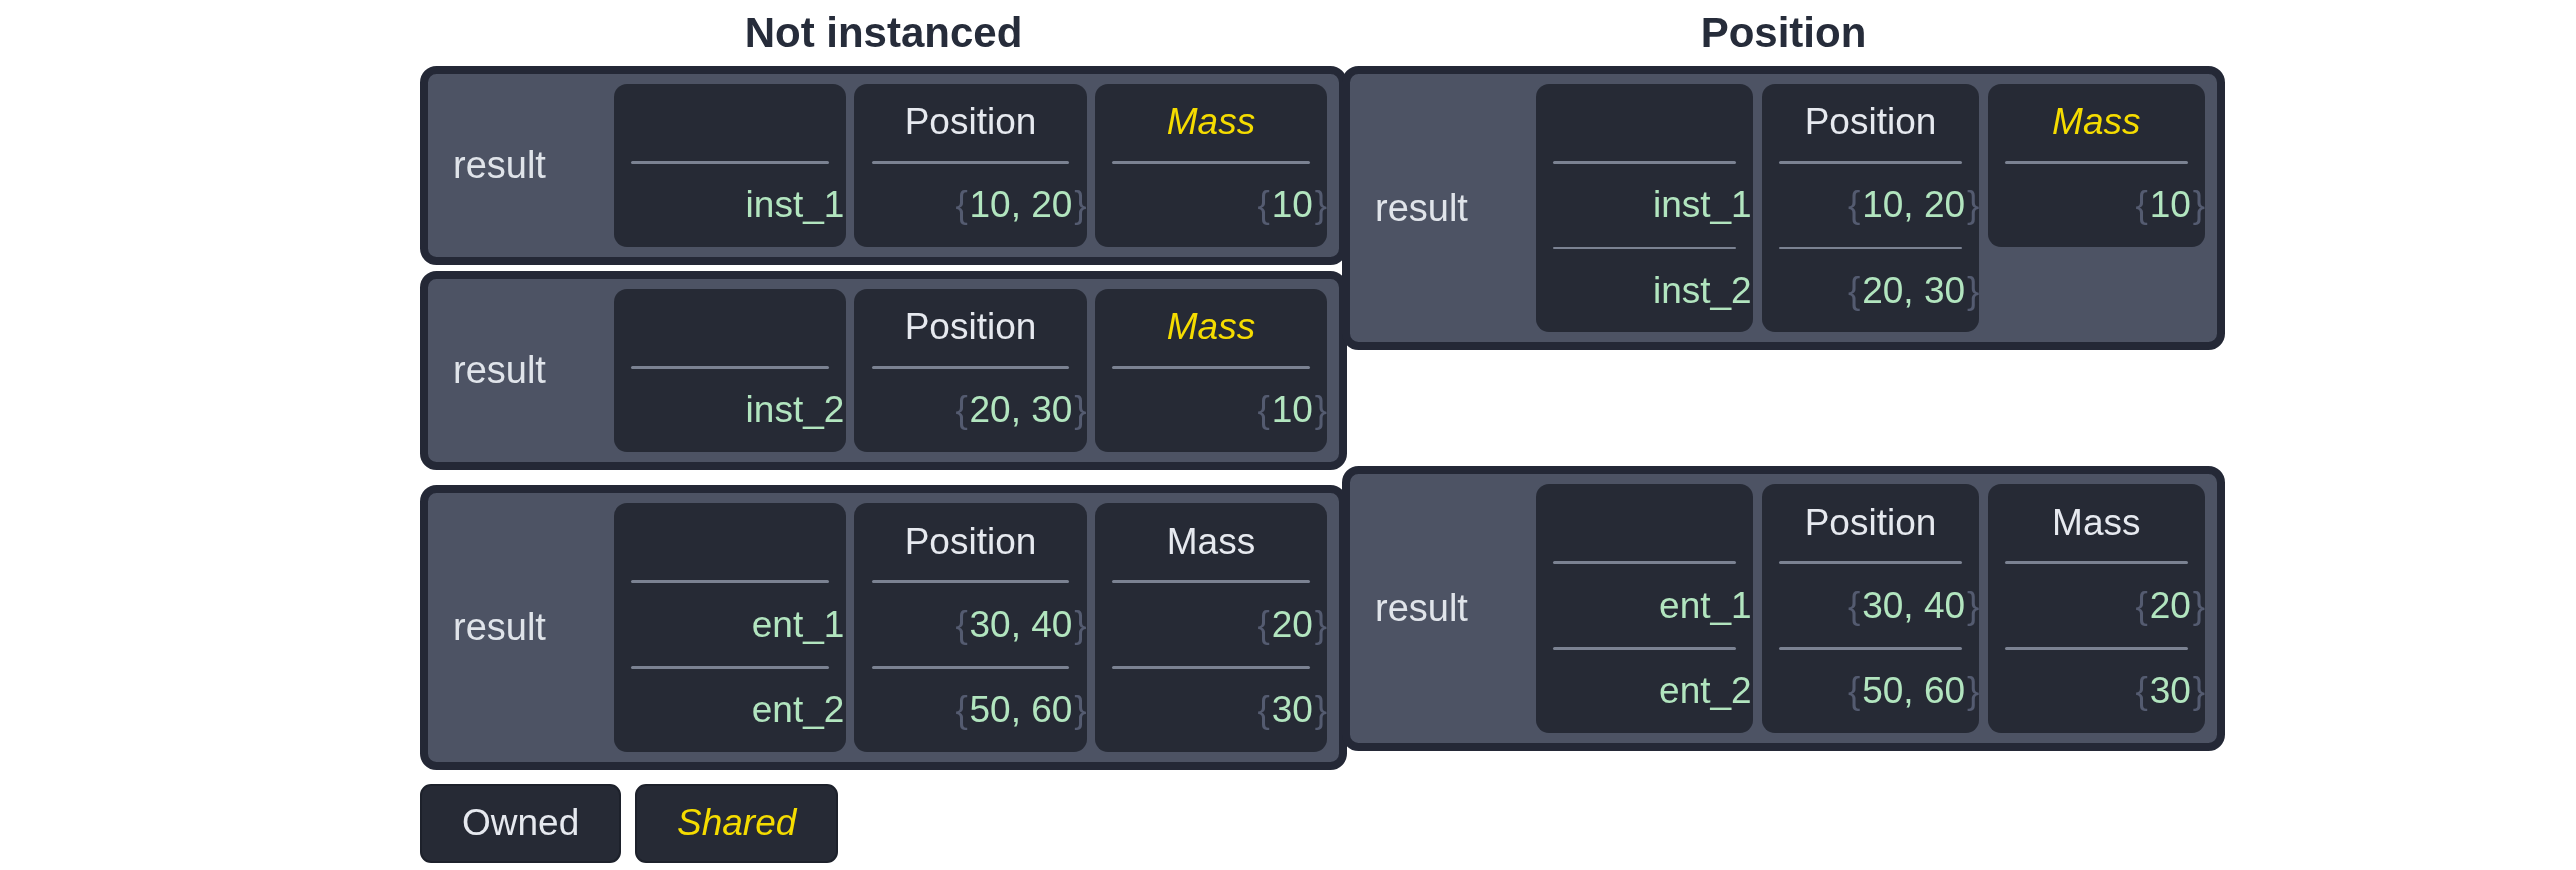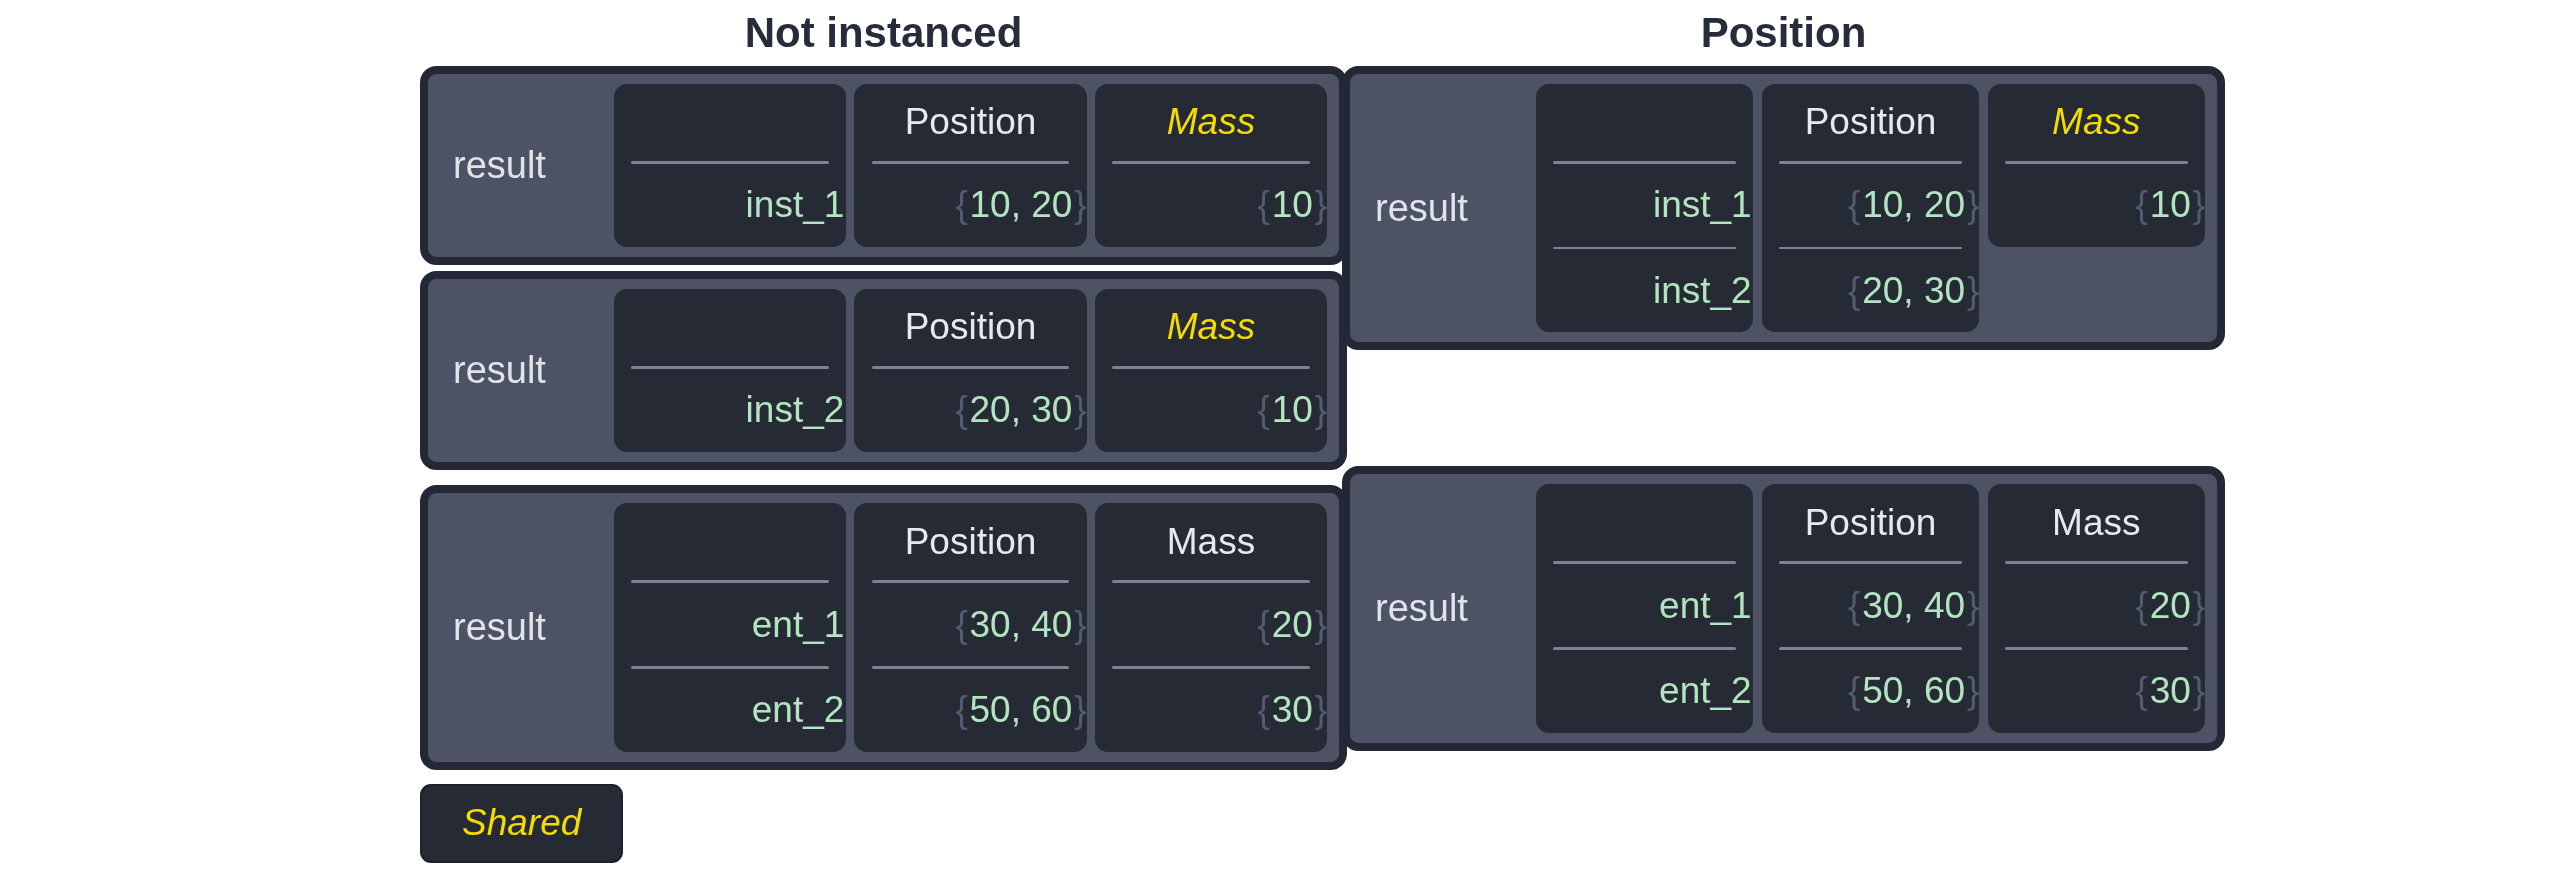--- a/index.html
+++ b/index.html
@@ -170,20 +170,21 @@
             <div class="divider"></div>
             <div class="val">
               <span class="brace">{</span>
               <span class="num">30</span>
               <span class="brace">}</span>
             </div>
           </div>
         </div>
       </div>
       <div class="legend">
+        <div class="legend-item">Owned</div>
         <div class="legend-item shared">Shared</div>
       </div>
     </div>
   <div class="col col-right">
     <div class="title">Position</div>
 
   <div class="box">
         <div class="result-label">result</div>
         <div class="cells">
           <div class="cell">

